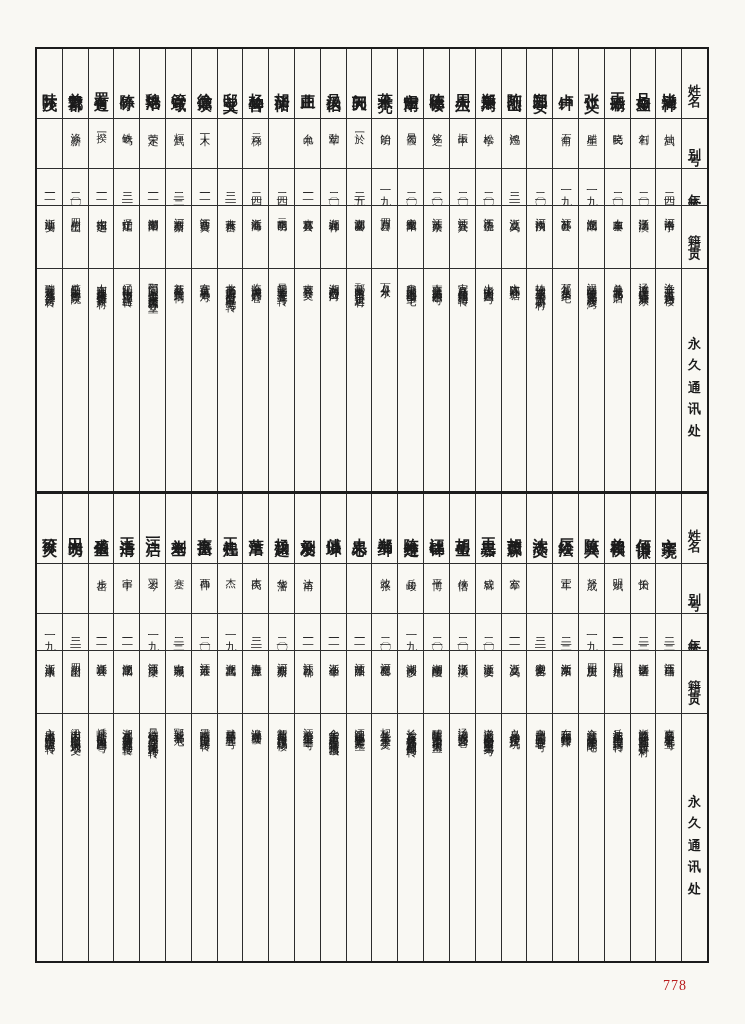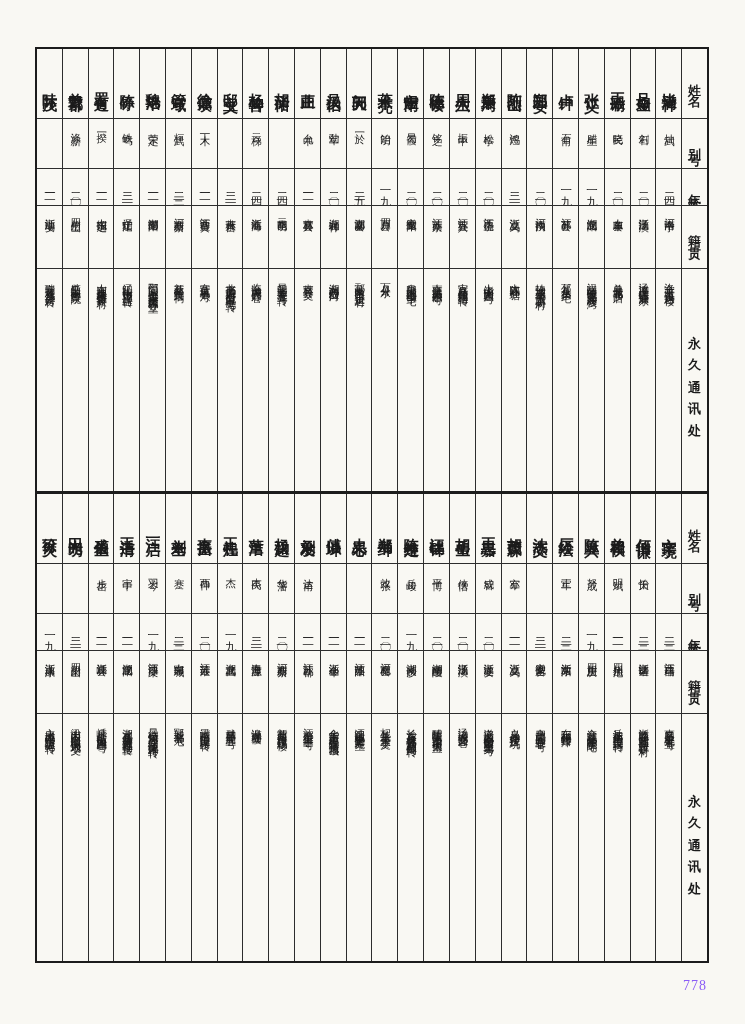--- a/index.html
+++ b/index.html
@@ -97,25 +97,25 @@
     justify-content: center;
     padding-top: 0;
   }
   .header-col .c-name   { letter-spacing: 10px; }
   .header-col .c-alias  { letter-spacing: 6px; }
   .header-col .c-age    { letter-spacing: 3px; }
   .header-col .c-native { letter-spacing: 12px; }
   .header-col .c-address{ letter-spacing: 22px; }
   .page-number {
     position: absolute;
-    right: 38px;
+    right: 58px;
     bottom: 30px;
     font-size: 14px;
     letter-spacing: 1px;
-    color: #8b5cf6;
+    color: #b91c1c;
   }
 </style>
 </head>
 <body>
 
 <div class="page">
   <div class="directory-table">
 
     <div class="table-section section-top">
       <div class="col header-col">

